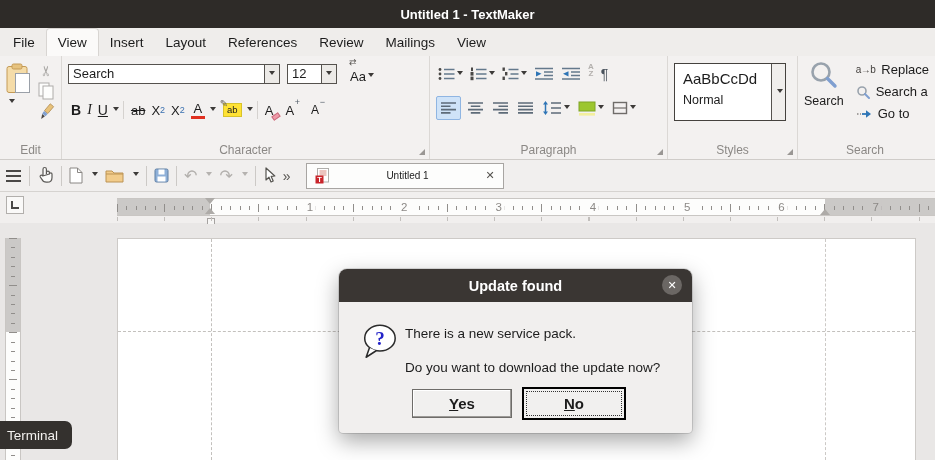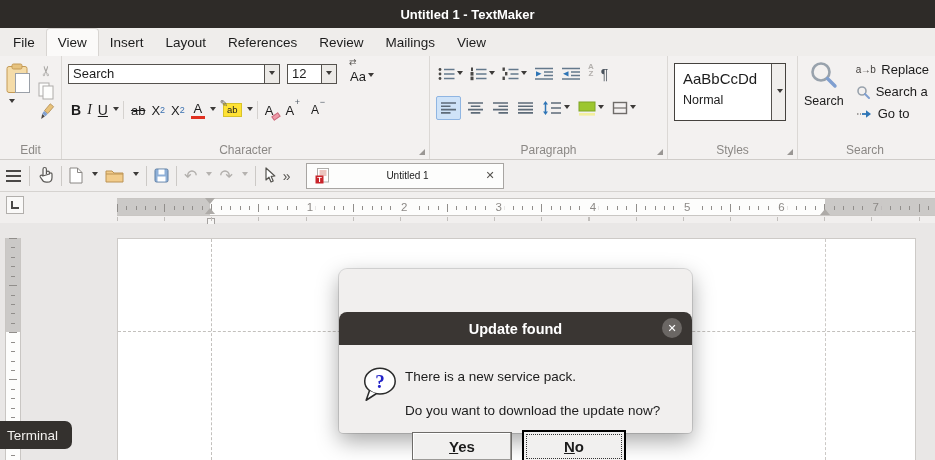--- a/index.html
+++ b/index.html
@@ -105,21 +105,21 @@
     background:repeating-linear-gradient(to bottom, #918e8b 0 1px, transparent 1px 9.43px); }
   .vticks2 { position:absolute; top:0; bottom:0; left:3px; width:8px;
     background:repeating-linear-gradient(to bottom, #918e8b 0 1px, transparent 1px 47.15px); }
   .page { position:absolute; left:117px; top:14px; width:799px; bottom:0; background:#fff; border:1px solid #cdcac7; border-bottom:none; }
   .bound-v1 { position:absolute; left:211px; top:15px; bottom:0; width:0; border-left:1px dashed #c3c0bd; }
   .bound-v2 { position:absolute; left:825px; top:15px; bottom:0; width:0; border-left:1px dashed #ccc9c6; }
   .bound-h { position:absolute; left:118px; width:797px; top:107px; height:0; border-top:1px dashed #c3c0bd; }
   
   .dialog { position:absolute; left:339px; top:45px; width:353px; height:164px; background:#f1efee;
     border-radius:8px 8px 4px 4px; box-shadow:0 8px 22px rgba(0,0,0,0.35), 0 0 0 1px rgba(0,0,0,0.12); z-index:40; }
-  .dlg-titlebar { height:33px; background:#3a3633; border-radius:8px 8px 0 0; display:flex; align-items:center; justify-content:center; position:relative;margin-top:43px; }
+  .dlg-titlebar { height:33px; background:#3a3633; border-radius:8px 8px 0 0; display:flex; align-items:center; justify-content:center; position:relative; }
   .dlg-title { color:#fff; font-weight:bold; font-size:14.5px; }
   .dlg-close { position:absolute; right:10px; top:6px; width:20px; height:20px; border-radius:50%; background:#6b6764; color:#fff;
     font-size:11px; display:flex; align-items:center; justify-content:center; }
   .dlg-body { position:relative; height:131px; }
   .q-icon { position:absolute; left:20px; top:20px; }
   .dlg-line1 { position:absolute; left:66px; top:24px; font-size:13.5px; }
   .dlg-line2 { position:absolute; left:66px; top:58px; font-size:13.5px; }
   .dlg-btn { position:absolute; display:flex; align-items:center; justify-content:center; font-size:15px; font-weight:bold;
     background:#f1f0ef; border:1px solid #6e6c69; box-shadow:inset -1px -1px 0 #9c9a97, inset 1px 1px 0 #ffffff; }
   .dlg-btn span::first-letter { text-decoration:underline; }

